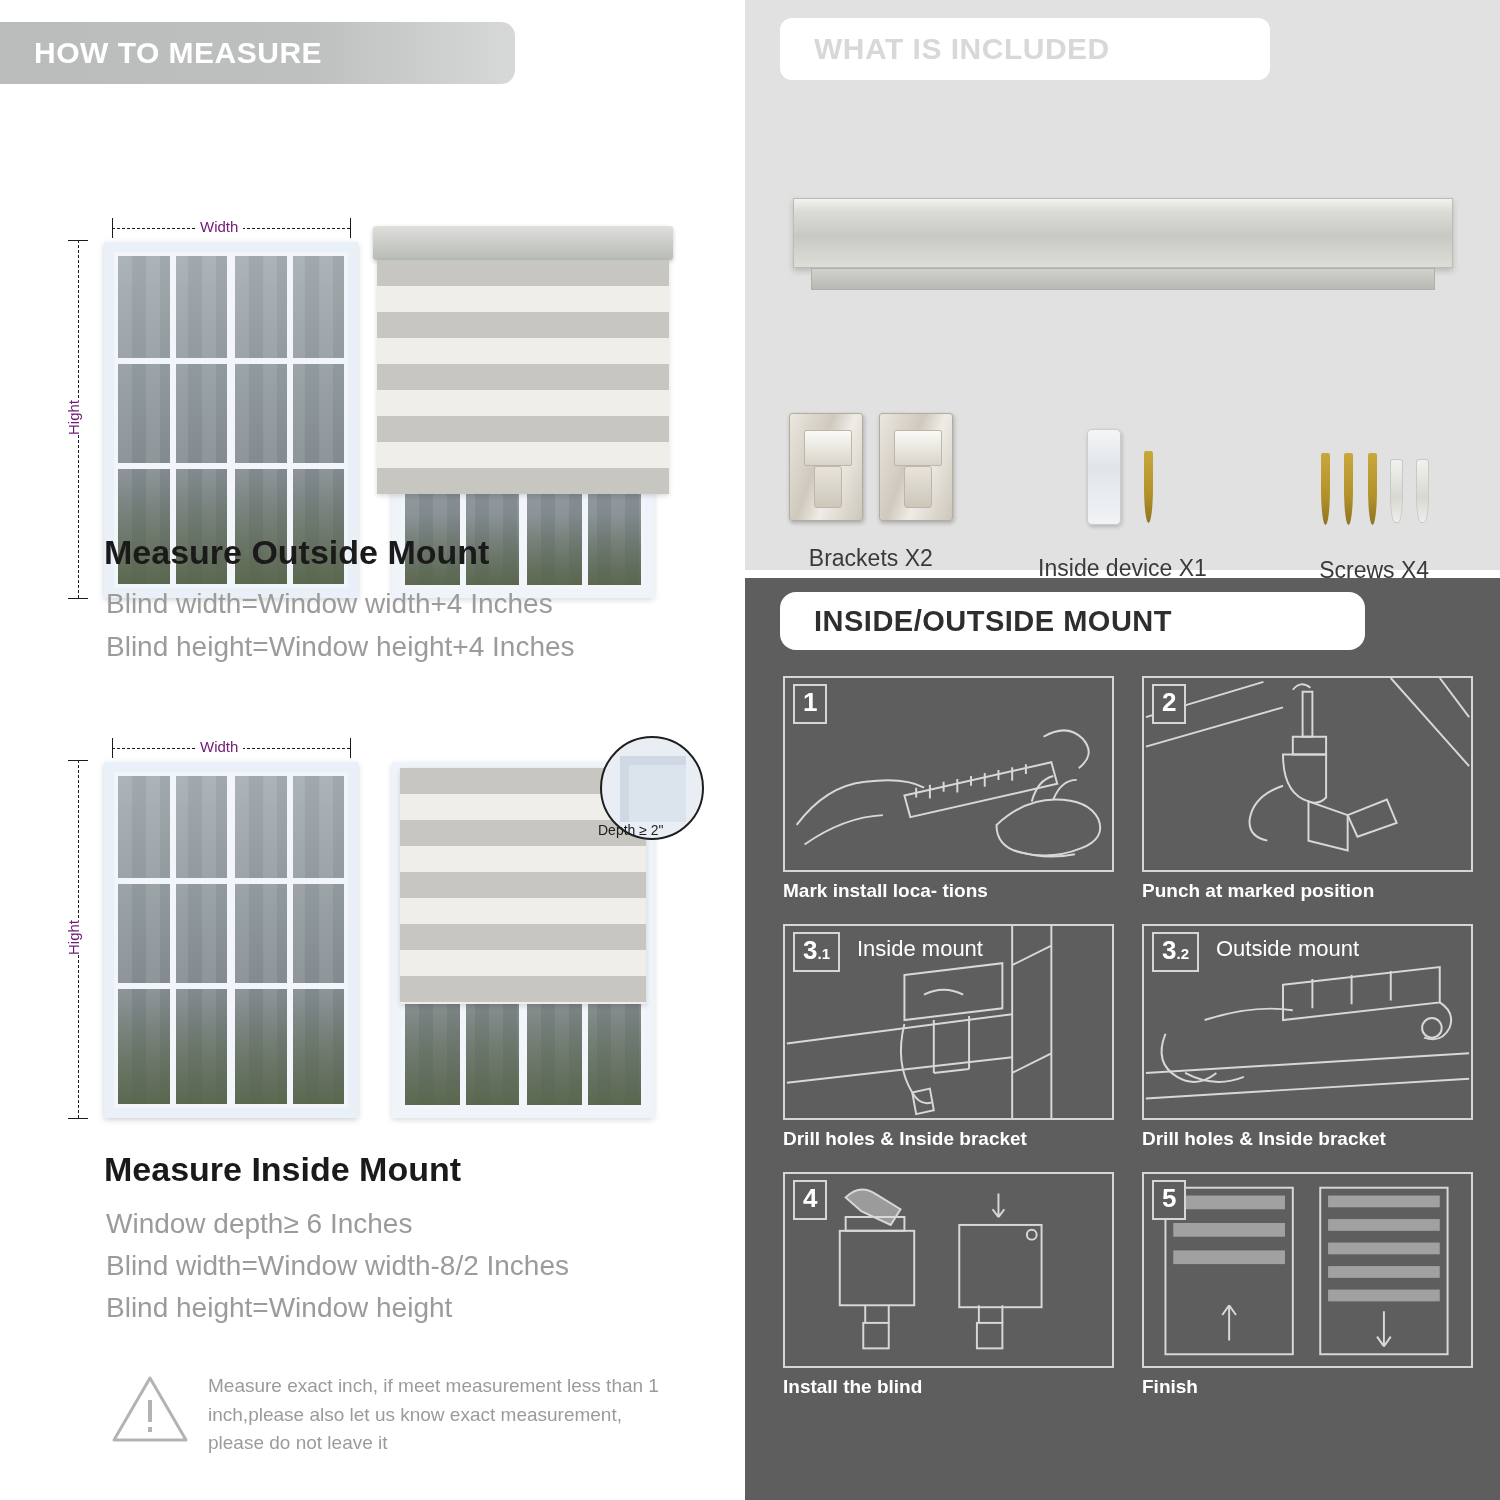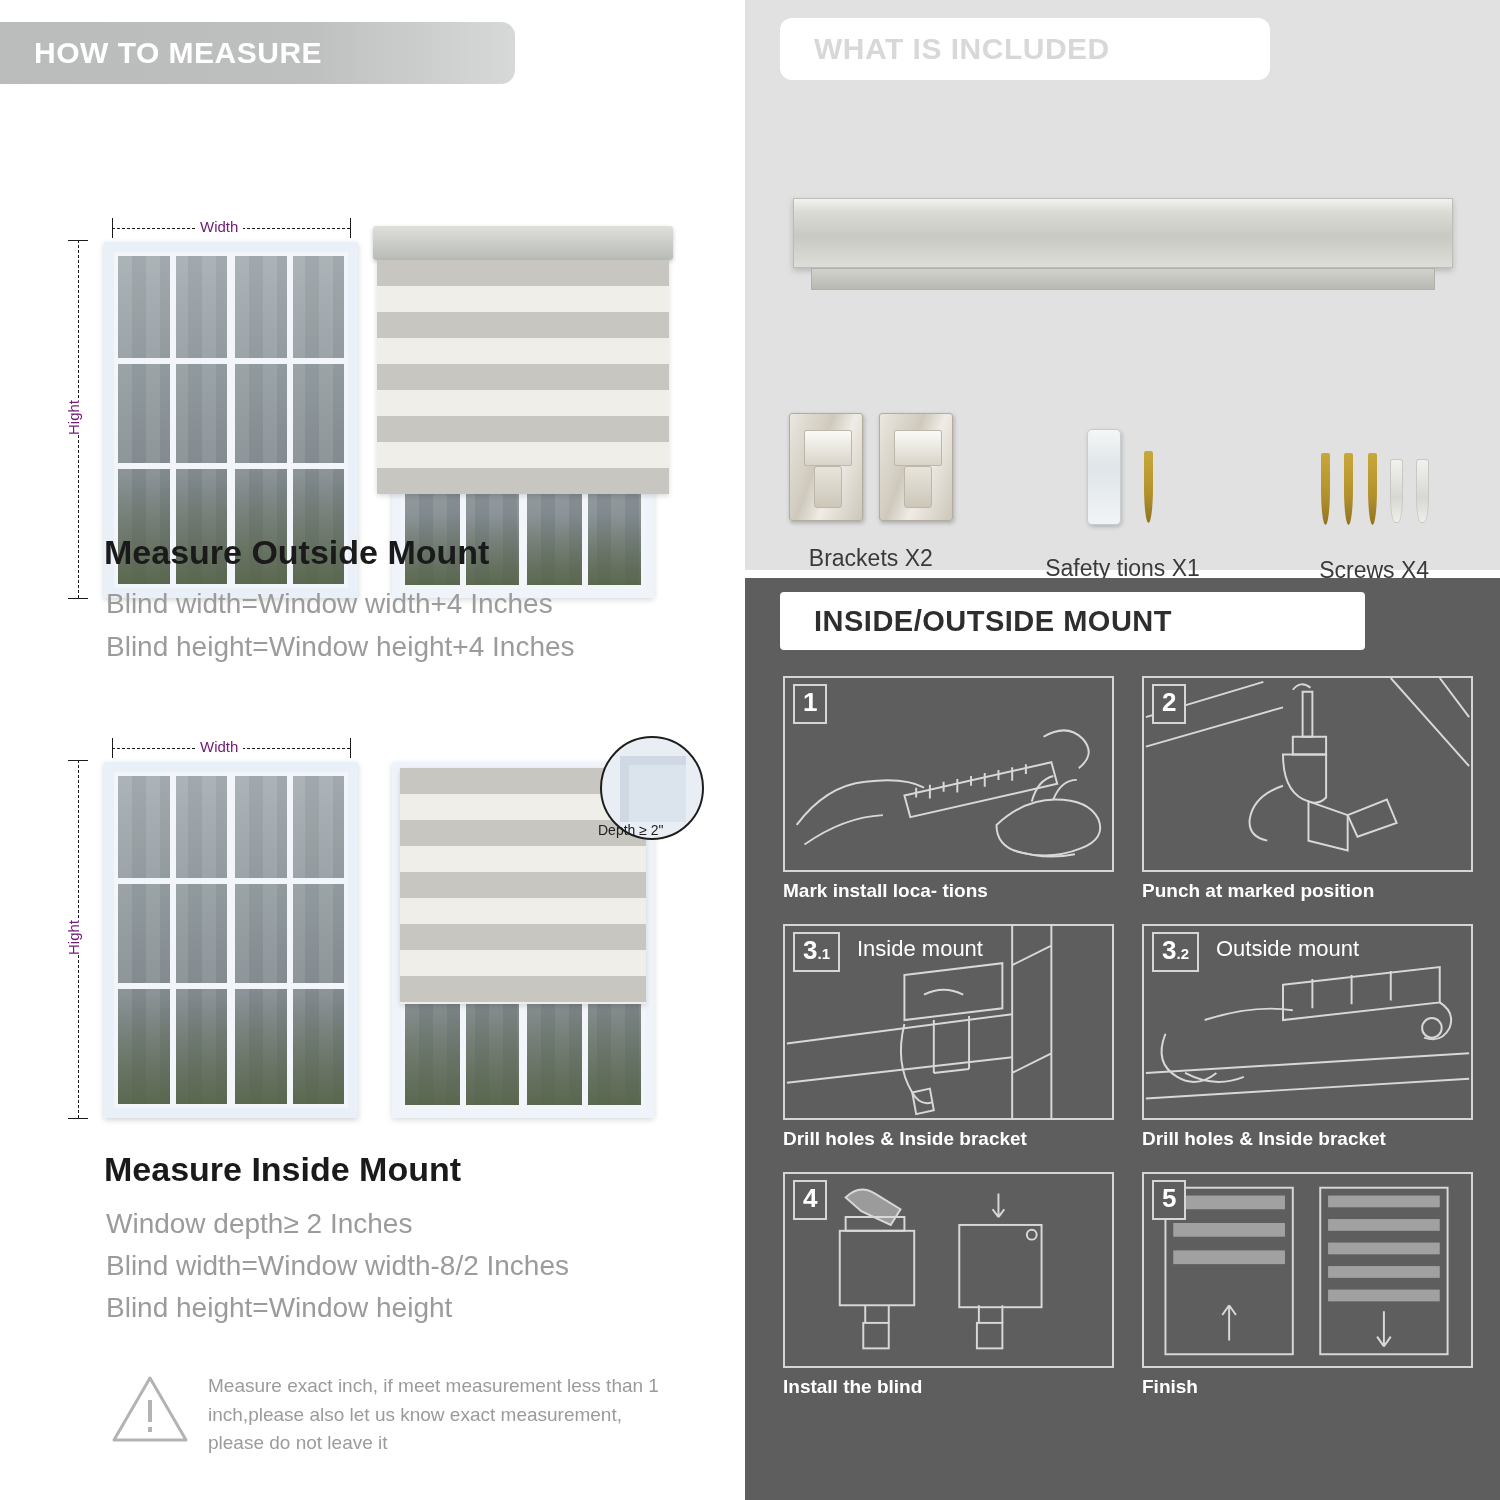--- a/index.html
+++ b/index.html
@@ -203,21 +203,21 @@
     border-radius: 3px 3px 40% 40%;
     vertical-align: top;
   }
 
   .mount-panel {
     position: absolute; left: 0; top: 578px; width: 755px; height: 922px;
     background: #5e5e5e;
   }
   .banner-mount {
     left: 35px; top: 14px; width: 585px; height: 58px;
-    background: #ffffff; color: #2e2e2e; border-radius: 4px;
+    background: #ffffff; color: #2e2e2e; border-radius: 16px;
     font-size: 29px;
   }
   .steps-grid {
     position: absolute; left: 38px; top: 98px; width: 690px;
     display: grid; grid-template-columns: 1fr 1fr; gap: 22px 28px;
   }
   .step { position: relative; }
   .step-img {
     position: relative; width: 100%; height: 196px;
     border: 2px solid #d6d6d6;
@@ -356,21 +356,21 @@
         <div class="zebra" style="top:0;bottom:0;left:0;right:0;"></div>
       </div>
 
       <div class="depth-circle" style="left:600px;top:18px;">
         <div class="corner"></div>
       </div>
       <div class="depth-text" style="left:598px;top:104px;">Depth ≥ 2"</div>
     </div>
 
     <div class="sect-title" style="left:104px;top:1150px;">Measure Inside Mount</div>
-    <div class="sect-line" style="left:106px;top:1208px;">Window depth≥ 2 Inches</div>
+    <div class="sect-line" style="left:106px;top:1208px;">Window depth≥ 6 Inches</div>
     <div class="sect-line" style="left:106px;top:1250px;">Blind width=Window width-8/2 Inches</div>
     <div class="sect-line" style="left:106px;top:1292px;">Blind height=Window height</div>
 
     <div class="warn-wrap" style="left:110px;top:1372px;">
       <div class="warn-tri">
         <svg viewBox="0 0 80 72">
           <polygon points="40,6 76,68 4,68" fill="none" stroke="#b3b3b3" stroke-width="3" stroke-linejoin="round"></polygon>
           <rect x="38" y="28" width="4" height="22" fill="#b3b3b3"></rect>
           <rect x="38" y="55" width="4" height="5" fill="#b3b3b3"></rect>
         </svg>
@@ -394,21 +394,21 @@
 
       <div class="parts-row">
         <div class="part">
           <span class="bracket"></span>
           <span class="bracket"></span>
           <div class="part-caption">Brackets X2</div>
         </div>
         <div class="part">
           <span class="safety"></span>
           <span class="screw" style="margin-left:18px;"></span>
-          <div class="part-caption">Safety tions X1</div>
+          <div class="part-caption">Inside device X1</div>
         </div>
         <div class="part">
           <span class="screw"></span>
           <span class="screw"></span>
           <span class="screw"></span>
           <span class="anchor"></span>
           <span class="anchor"></span>
           <div class="part-caption">Screws X4</div>
         </div>
       </div>

